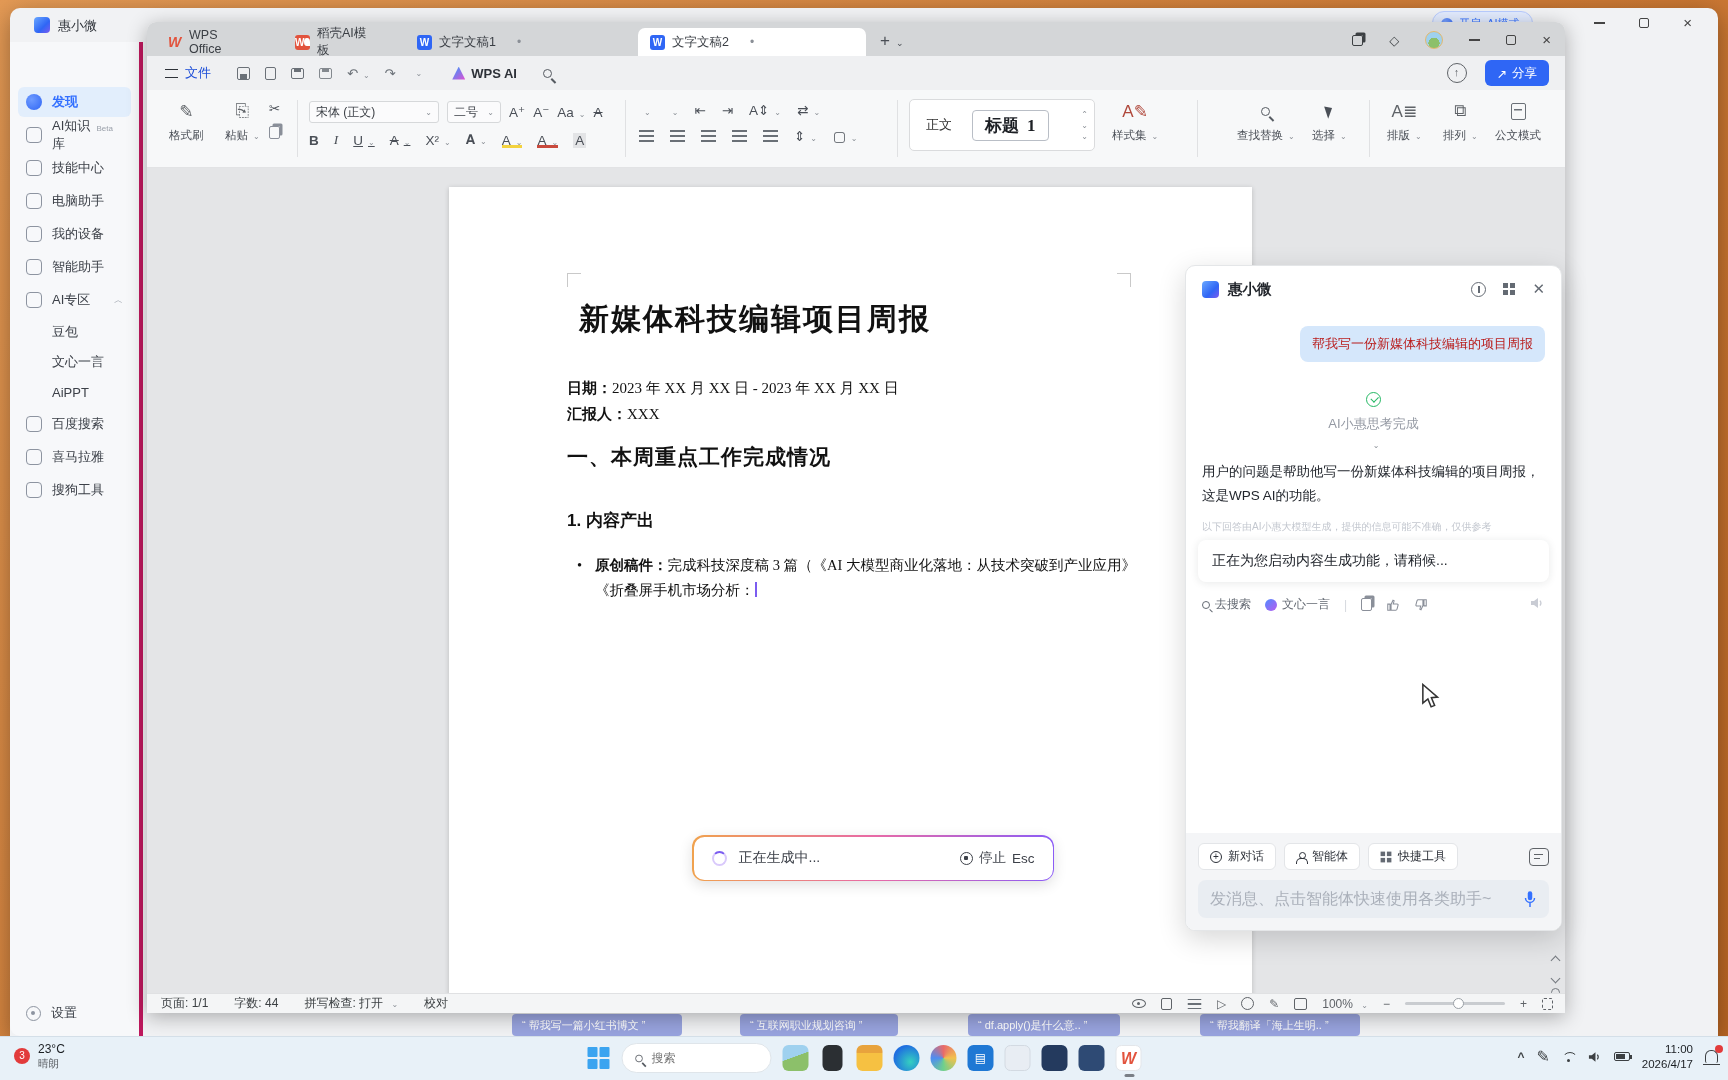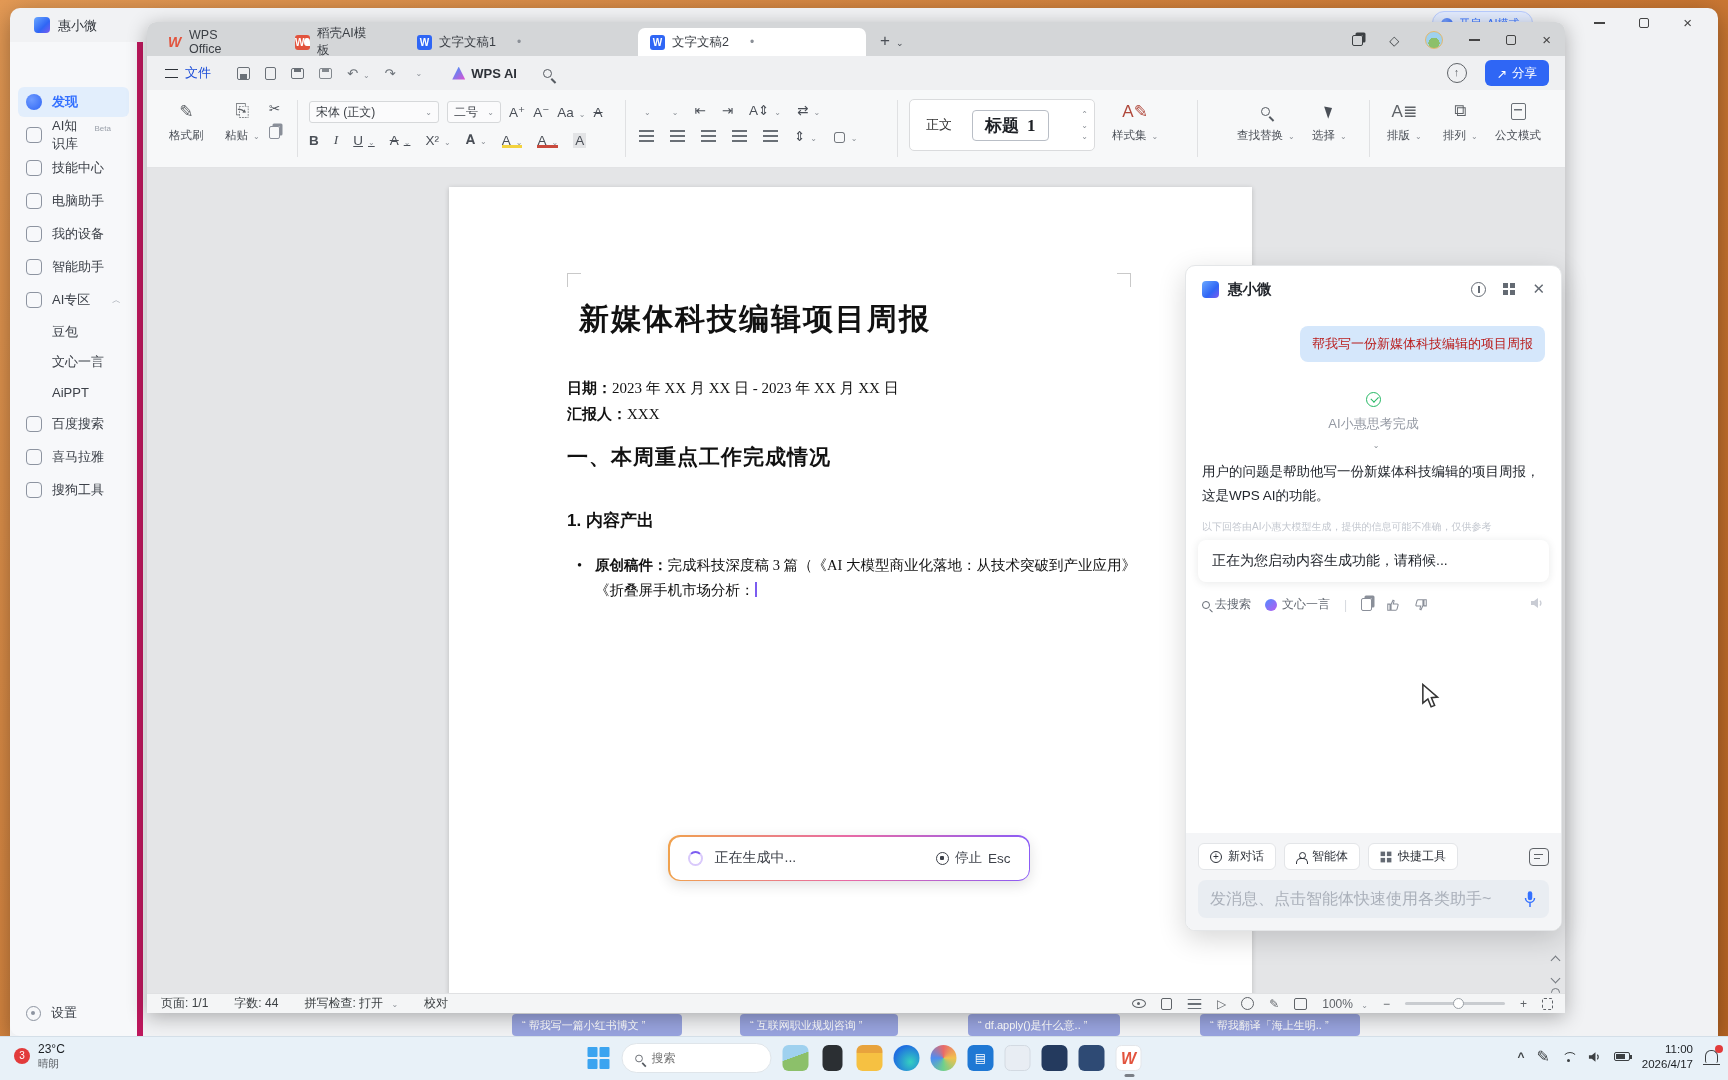--- a/index.html
+++ b/index.html
@@ -18,21 +18,21 @@
   .win-ctl { position:absolute; top:10px; display:flex; gap:34px; right:26px; align-items:center; }
   .ctl-min { width:11px; height:2px; background:#444; }
   .ctl-restore { width:10px; height:10px; border:1.4px solid #444; border-radius:2px; }
   .ctl-x { font-size:15px; color:#444; line-height:10px; }
   .notif-pill { position:absolute; left:1422px; top:3px; height:24px; padding:4px 12px 0 26px;
     background:#e3ecff; border:1px solid #b9ccff; border-radius:13px; color:#3370ff; font-size:11px;
     z-index:5; white-space:nowrap; }
   .notif-pill::before { content:""; position:absolute; left:8px; top:6px; width:12px; height:12px;
     border-radius:50%; background:radial-gradient(circle at 35% 35%,#7ba4ff,#2f66f5); }
   
-  #sidebar { position:absolute; left:0; top:34px; width:133px; bottom:0; background:#f7f8fa; border-right:6px solid #be185d; border-radius:0 0 0 10px;}
+  #sidebar { position:absolute; left:0; top:34px; width:133px; bottom:0; background:#f7f8fa; border-right:4px solid #be185d; border-radius:0 0 0 10px;}
   .sb-item { position:relative; display:flex; align-items:center; gap:10px; height:30px; margin:3px 8px; padding:0 8px; border-radius:6px; font-size:13px; color:#3c4048; }
   .sb-item.active { background:#e2eefc; color:#3370ff; font-weight:700; }
   .sb-ic { width:16px; height:16px; border:1.5px solid #8d94a0; border-radius:4px; flex:none; }
   .sb-item.active .sb-ic { border:none; border-radius:50%; background:radial-gradient(circle at 35% 35%,#6e9bff,#2f66f5); }
   .sb-badge { font-size:8px; color:#9aa0aa; align-self:flex-start; margin:4px 0 0 -4px; }
   .sb-chev { margin-left:auto; font-size:9px; color:#9aa0aa; }
   .sb-sub { height:28px; margin:2px 8px; padding-left:34px; display:flex; align-items:center; font-size:13px; color:#3c4048; }
   .sb-settings { position:absolute; left:8px; bottom:14px; display:flex; align-items:center; gap:10px; padding:0 8px; font-size:13px; color:#3c4048; }
   .gear { width:15px; height:15px; border:1.6px solid #8d94a0; border-radius:50%; position:relative; }
   .gear::after { content:""; position:absolute; left:4px; top:4px; width:4px; height:4px; border-radius:50%; background:#8d94a0; }
@@ -109,21 +109,21 @@
   .mark-tr { position:absolute; left:668px; top:86px; width:14px; height:14px; border-right:1px solid #c9c9c9; border-top:1px solid #c9c9c9; }
   .serif { font-family:"Liberation Serif","DejaVu Serif",serif; }
   .doc-title { position:absolute; left:130px; top:112px; font-size:30px; font-weight:600; letter-spacing:2px; color:#111; }
   .doc-line { position:absolute; left:118px; font-size:15px; color:#111; }
   .doc-h1 { position:absolute; left:118px; top:256px; font-size:21px; font-weight:700; color:#111; letter-spacing:1px; }
   .doc-h2 { position:absolute; left:118px; top:322px; font-size:17px; font-weight:700; color:#111; }
   .doc-bullet { position:absolute; left:146px; top:366px; width:560px; font-size:14.5px; line-height:1.75; color:#111; }
   .caret { display:inline-block; width:2px; height:15px; background:#7b5cf0; vertical-align:-2px; animation:blink 1s steps(1) infinite; }
   @keyframes blink { 50% { opacity:0; } }
   
-  .genbar { position:absolute; left:521px; top:813px; width:362px; height:46px; border-radius:12px; z-index:20;
+  .genbar { position:absolute; left:545px; top:813px; width:362px; height:46px; border-radius:12px; z-index:20;
     background:linear-gradient(90deg,#f0a24e,#e86aa6,#8b5cf6); padding:1.5px; box-shadow:0 4px 14px rgba(0,0,0,.12); }
   .genbar-in { width:100%; height:100%; background:#fff; border-radius:10.5px; display:flex; align-items:center; padding:0 18px; gap:12px; }
   .spinner { width:15px; height:15px; border:2.2px solid #d9c9fb; border-top-color:#7b5cf0; border-radius:50%; animation:spin 1s linear infinite; }
   @keyframes spin { to { transform:rotate(360deg); } }
   .gen-txt { font-size:14px; color:#3d4149; }
   .gen-stop { margin-left:auto; display:flex; align-items:center; gap:6px; font-size:13.5px; color:#3d4149; }
   .i-stop { width:13px; height:13px; border:1.5px solid #3d4149; border-radius:50%; position:relative; }
   .i-stop::after { content:""; position:absolute; left:3.2px; top:3.2px; width:4px; height:4px; background:#3d4149; border-radius:1px; }
   
   .vscroll { position:absolute; right:4px; top:152px; width:8px; height:80px; background:#c7c9cc; border-radius:4px; }

